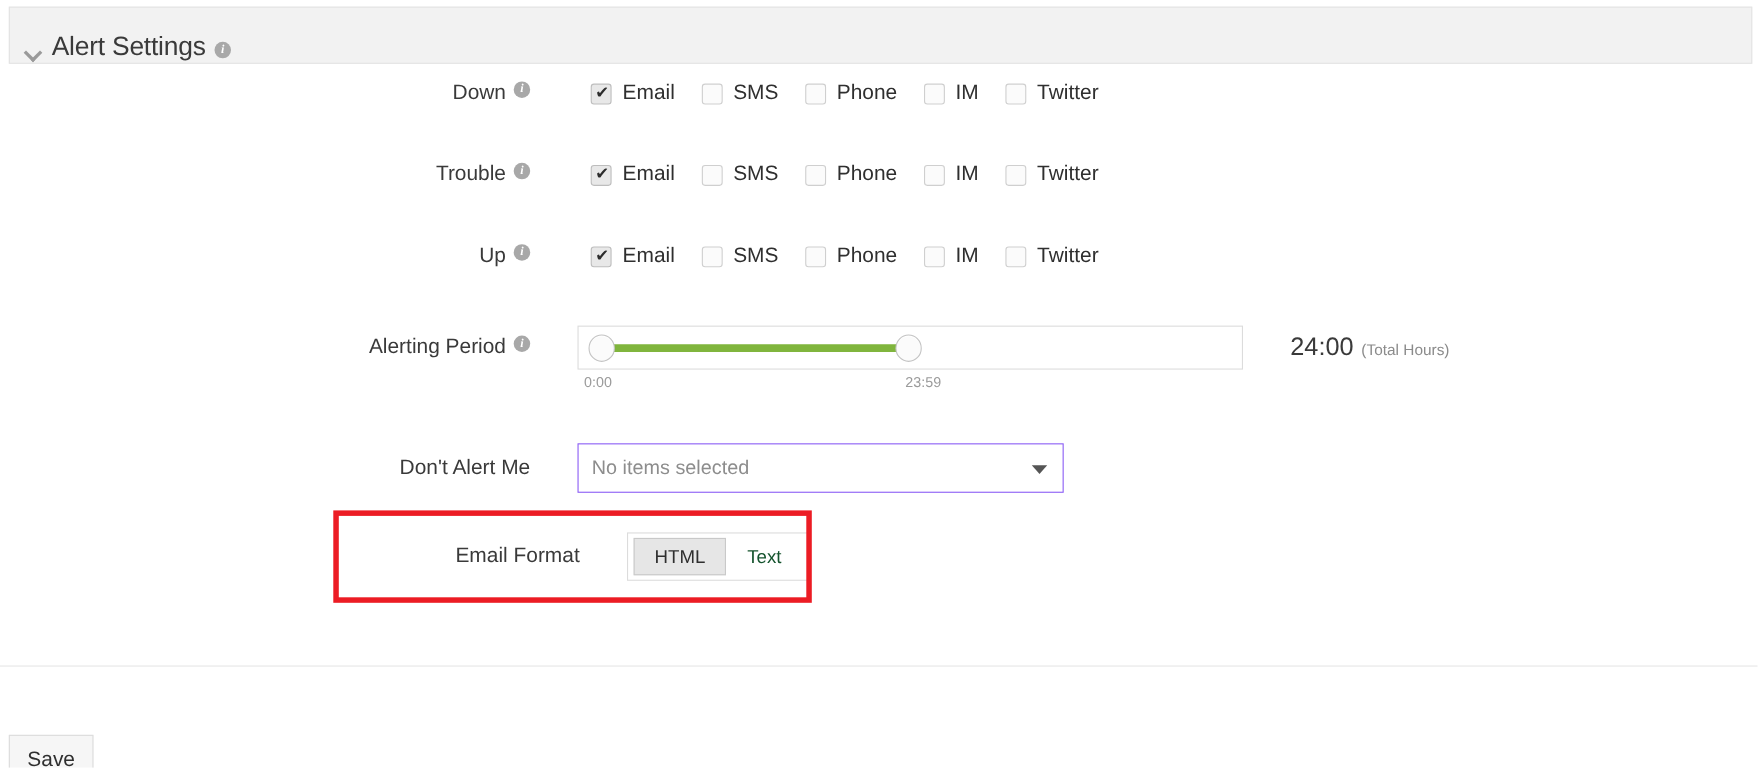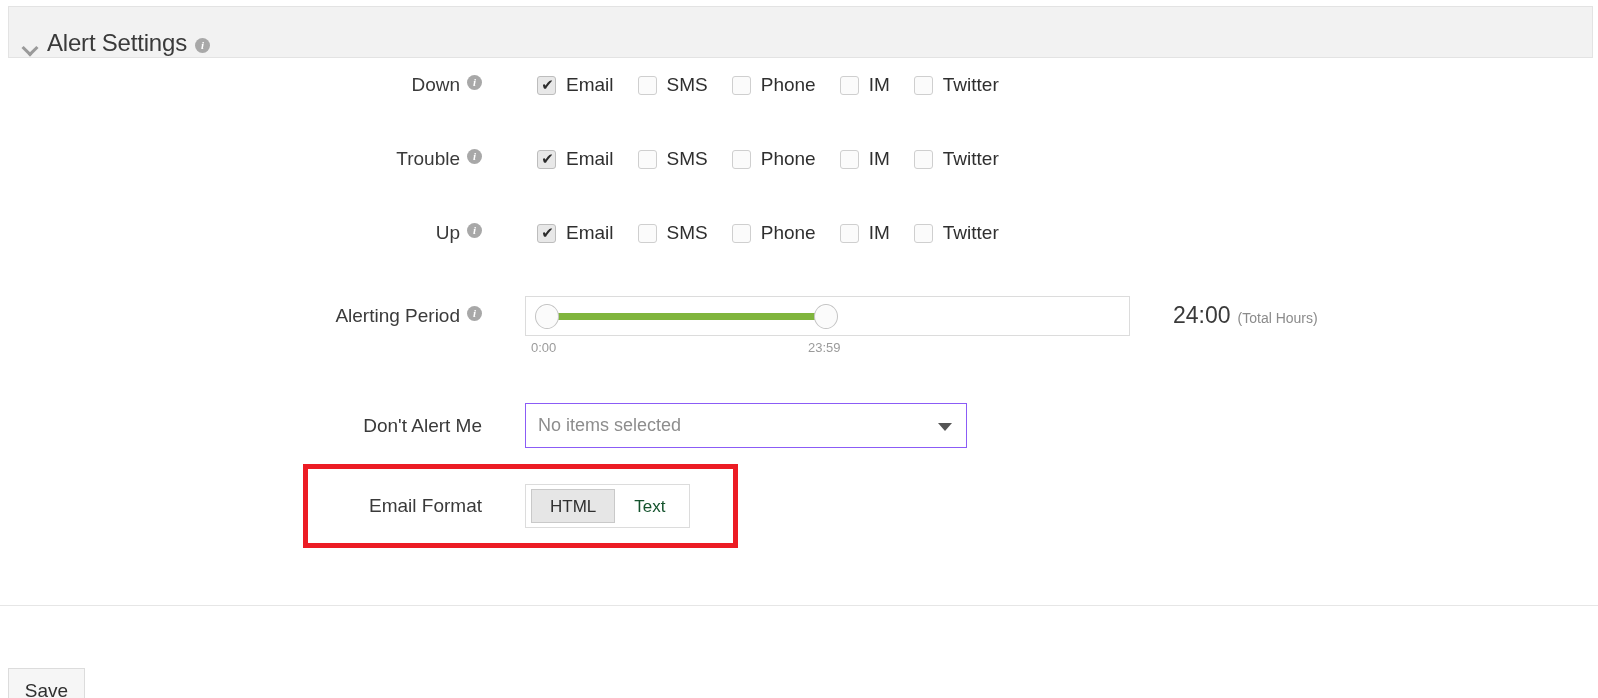--- a/index.html
+++ b/index.html
@@ -147,21 +147,21 @@
     position: absolute;
     left: 0; top: 44px;
     width: 605px; height: 18px;
   }
   .slider-tick {
     position: absolute;
     font-size: 13px;
     color: #9b9b9b;
   }
   .tick-start { left: 6px; }
-  .tick-end { left: 283px; }
+  .tick-end { left: 298px; }
   .total-hours {
     margin-left: 43px;
     display: flex;
     align-items: baseline;
     white-space: nowrap;
   }
   .total-hours .value {
     font-size: 23px;
     color: #3a3a3a;
   }
@@ -380,21 +380,21 @@
       <span>Don't Alert Me</span>
     </div>
     <div class="row-control">
       <div class="dropdown">
         <span class="dropdown-text">No items selected</span>
         <span class="dropdown-caret"></span>
       </div>
     </div>
   </div>
 
-  <div class="form-row" style="left:0px; top:484px;">
+  <div class="form-row" style="left:0px; top:484px;padding-left:45px;">
     <div class="row-label">
       <span>Email Format</span>
     </div>
     <div class="row-control">
       <div class="segmented">
         <button class="seg-btn active">HTML</button>
         <button class="seg-btn">Text</button>
       </div>
     </div>
   </div>

